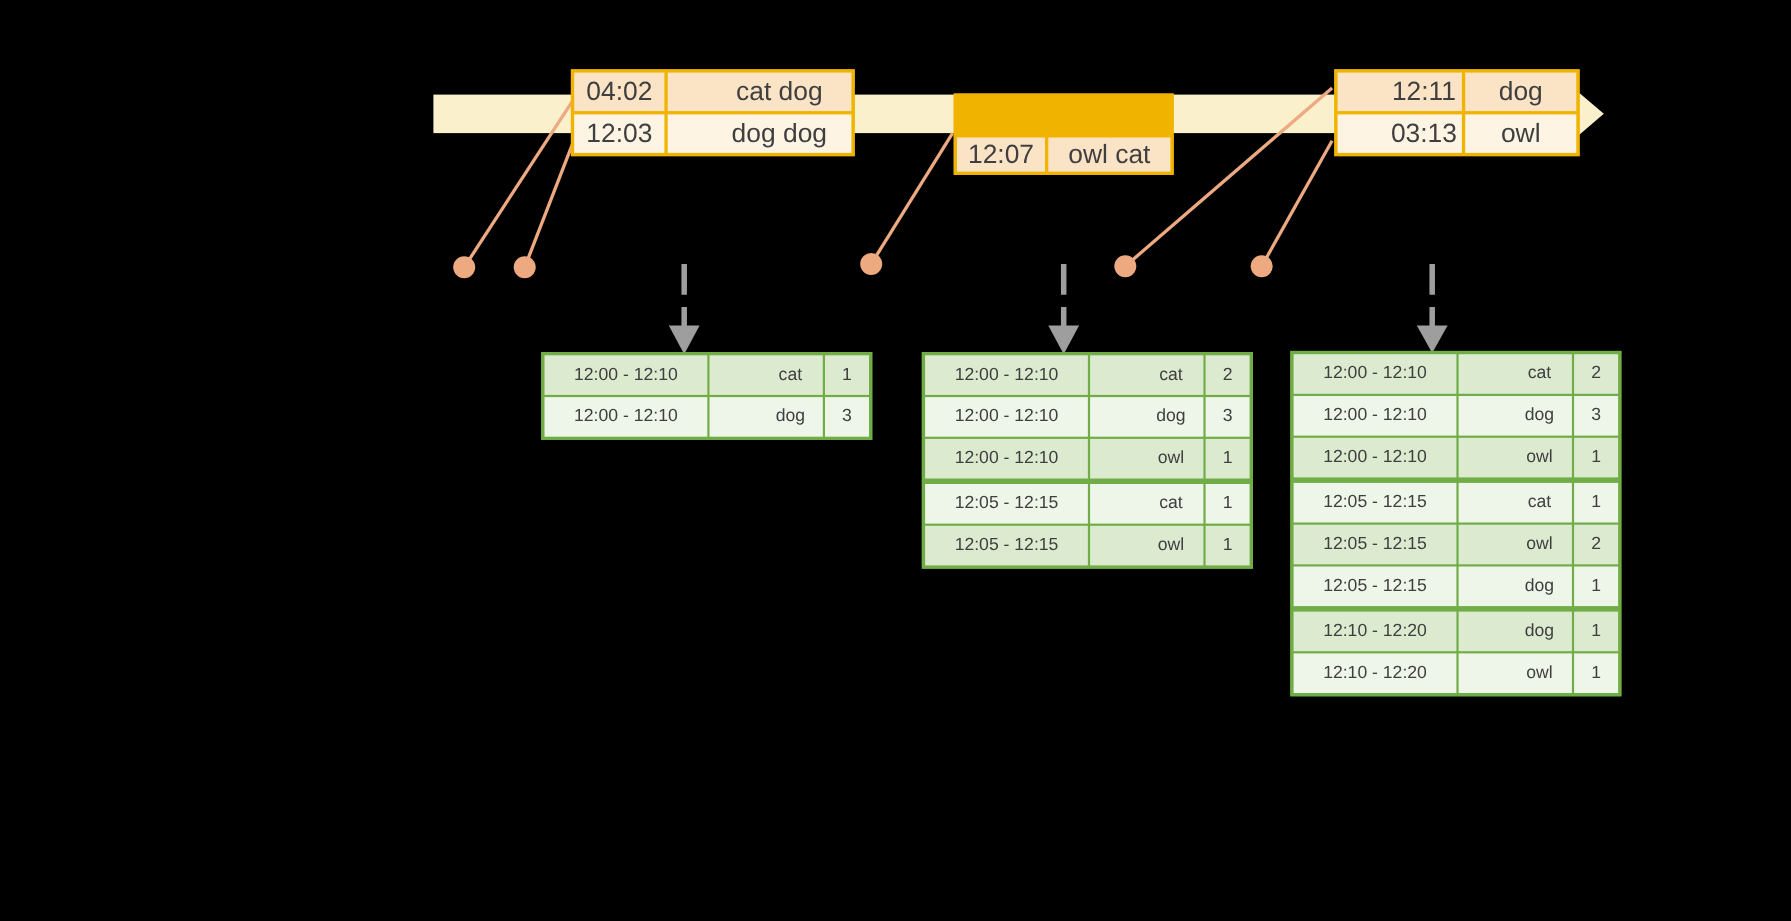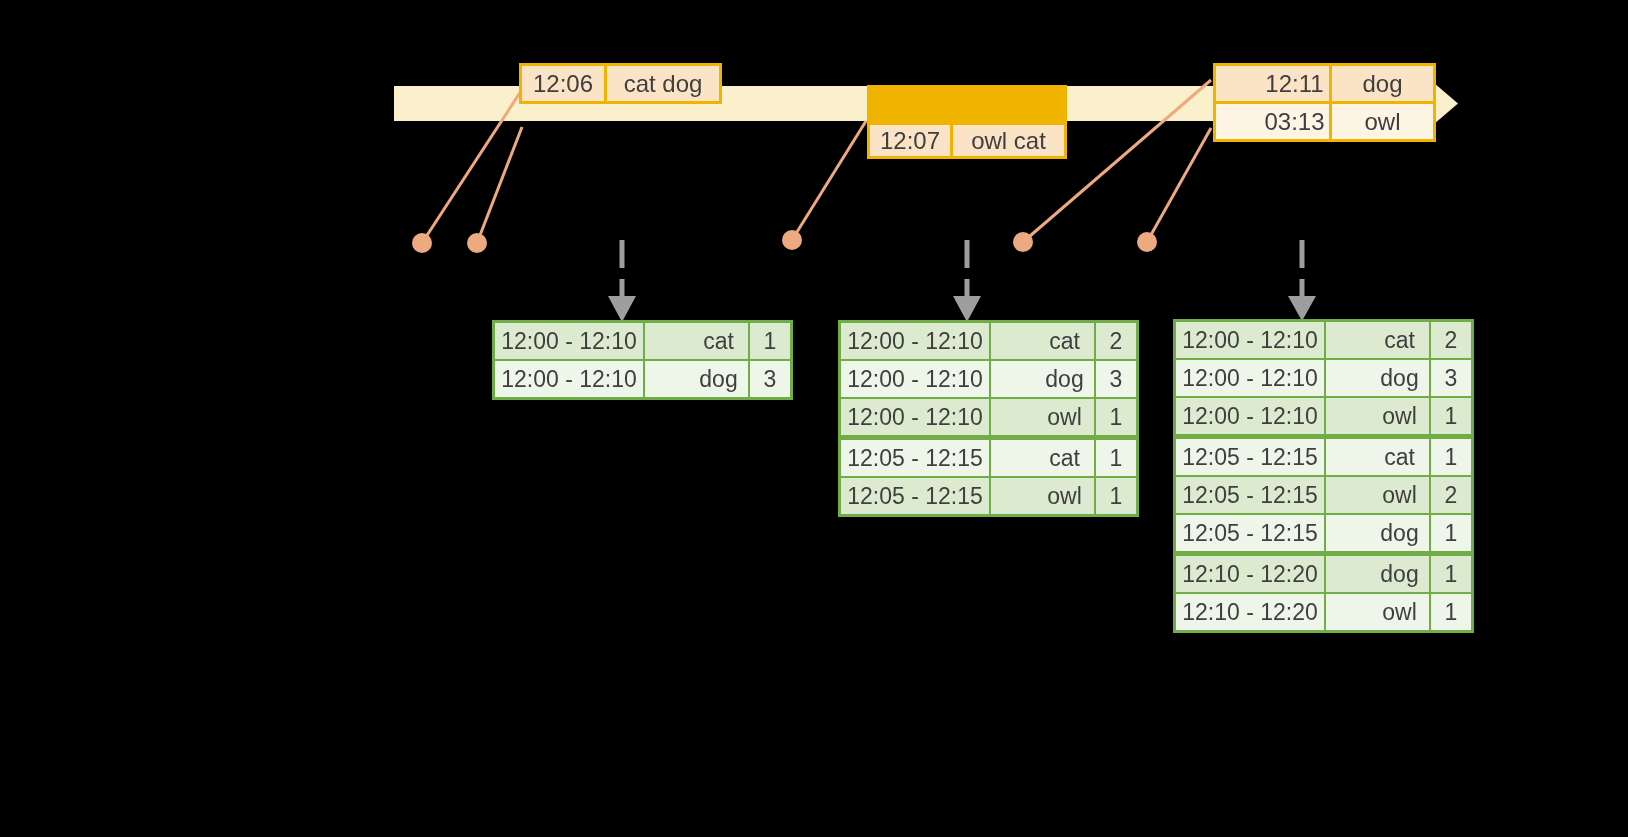--- a/index.html
+++ b/index.html
@@ -22,30 +22,30 @@
 
   
   .etable { position:absolute; background:var(--event-border); border:3px solid var(--event-border); }
   .erow   { display:flex; gap:3px; margin-top:3px; }
   .erow:first-child { margin-top:0; }
   .ecell  { display:flex; align-items:center; justify-content:center; font-size:24px; }
   .erow.odd  .ecell { background:var(--event-row-odd); }
   .erow.even .ecell { background:var(--event-row-even); }
   .et1 .erow, .et3 .erow { height:35px; }
   .et2 .erow { height:31px;margin-top:37px; }
-  .et1 .c-time  { width:82px; }  .et1 .c-words { width:112px; }
+  .et1 .c-time  { width:82px; }  .et1 .c-words { width:131px;padding-left:36px; }
   .et2 .c-time  { width:80px; }  .et2 .c-words { width:111px; }
   .et3 .c-time  { width:69px;padding-left:44px; }  .et3 .c-words { width:101px; }
 
   
   .rtable { position:absolute; background:var(--result-border); border:3px solid var(--result-border); }
   .rrow   { display:flex; gap:2px; margin-top:2px; height:36px; }
   .rrow:first-child { margin-top:0; }
   .rrow.gsep { margin-top:5px; }
-  .rcell  { display:flex; align-items:center; justify-content:center; font-size:23px; }
+  .rcell  { display:flex; align-items:center; justify-content:center; font-size:16px; }
   .rcell.c-win   { width:148px; }
   .rcell.c-word  { width:59px;padding-left:44px; }
   .rcell.c-count { width:40px; }
   .rrow.odd  .rcell { background:var(--result-row-odd); }
   .rrow.even .rcell { background:var(--result-row-even); }
 </style>
 </head>
 <body>
 
 <div class="stage">
@@ -70,22 +70,26 @@
     <line class="trig" x1="622" y1="240" x2="622" y2="299"></line>
     <polygon class="trig-head" points="608,296 636,296 622,322"></polygon>
     <line class="trig" x1="967" y1="240" x2="967" y2="299"></line>
     <polygon class="trig-head" points="953,296 981,296 967,322"></polygon>
     <line class="trig" x1="1302" y1="240" x2="1302" y2="299"></line>
     <polygon class="trig-head" points="1288,296 1316,296 1302,321"></polygon>
   </svg>
 
   <div class="etable et1" style="left:519px; top:63px;">
     <div class="erow odd">
-      <div class="ecell c-time">12:06</div>
+      <div class="ecell c-time">04:02</div>
       <div class="ecell c-words">cat dog</div>
+    </div>
+    <div class="erow even">
+      <div class="ecell c-time">12:03</div>
+      <div class="ecell c-words">dog dog</div>
     </div>
   </div>
 
   <div class="etable et2" style="left:867px; top:85px;">
     <div class="erow odd">
       <div class="ecell c-time">12:07</div>
       <div class="ecell c-words">owl cat</div>
     </div>
   </div>
 

